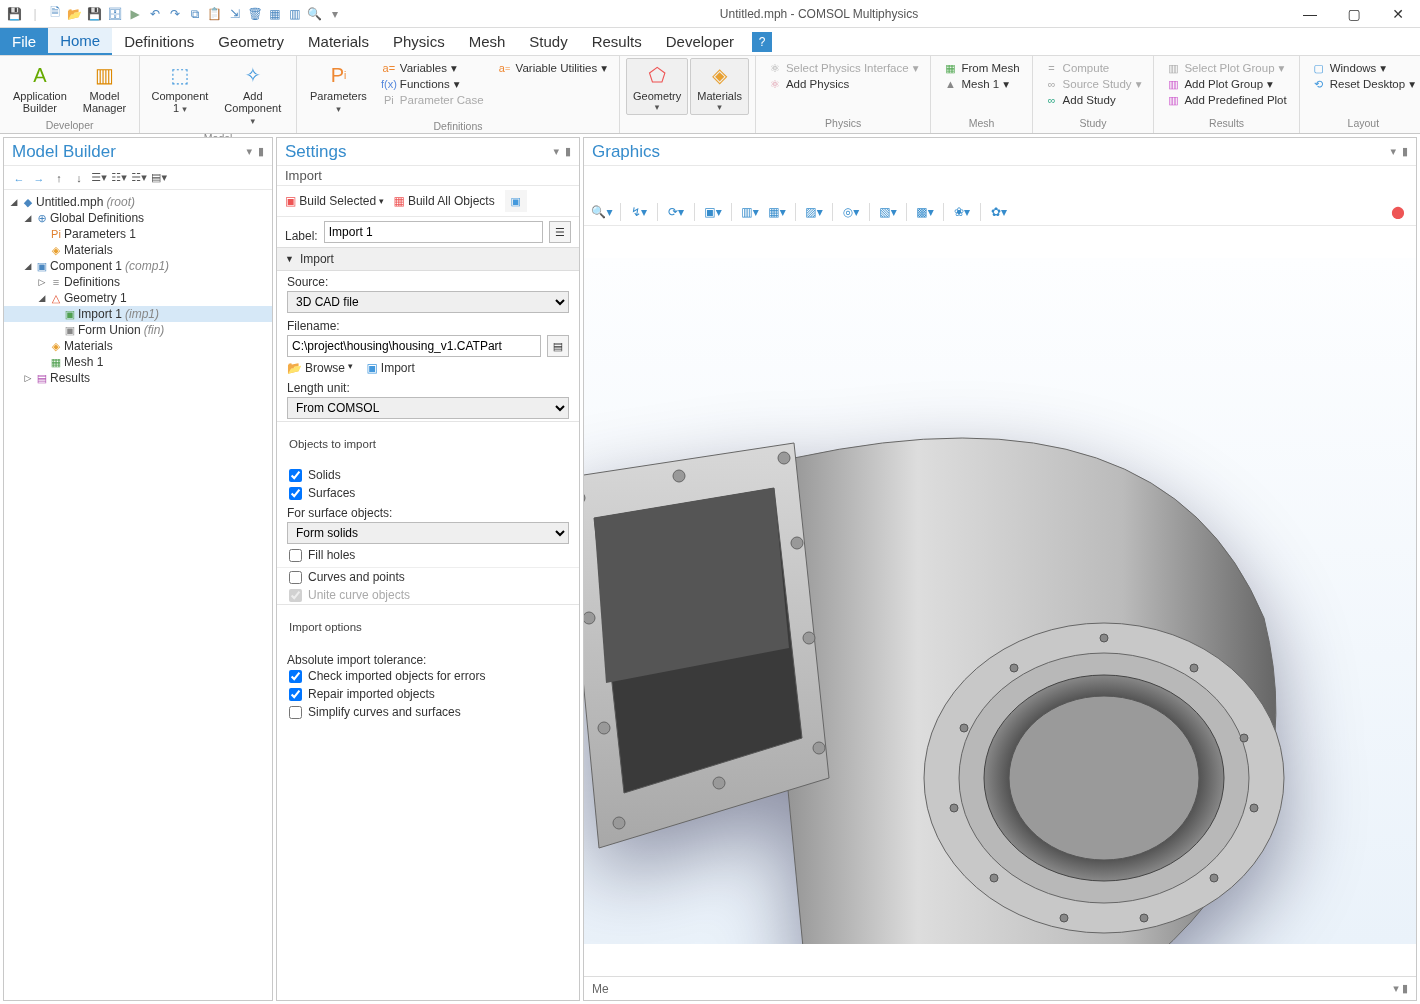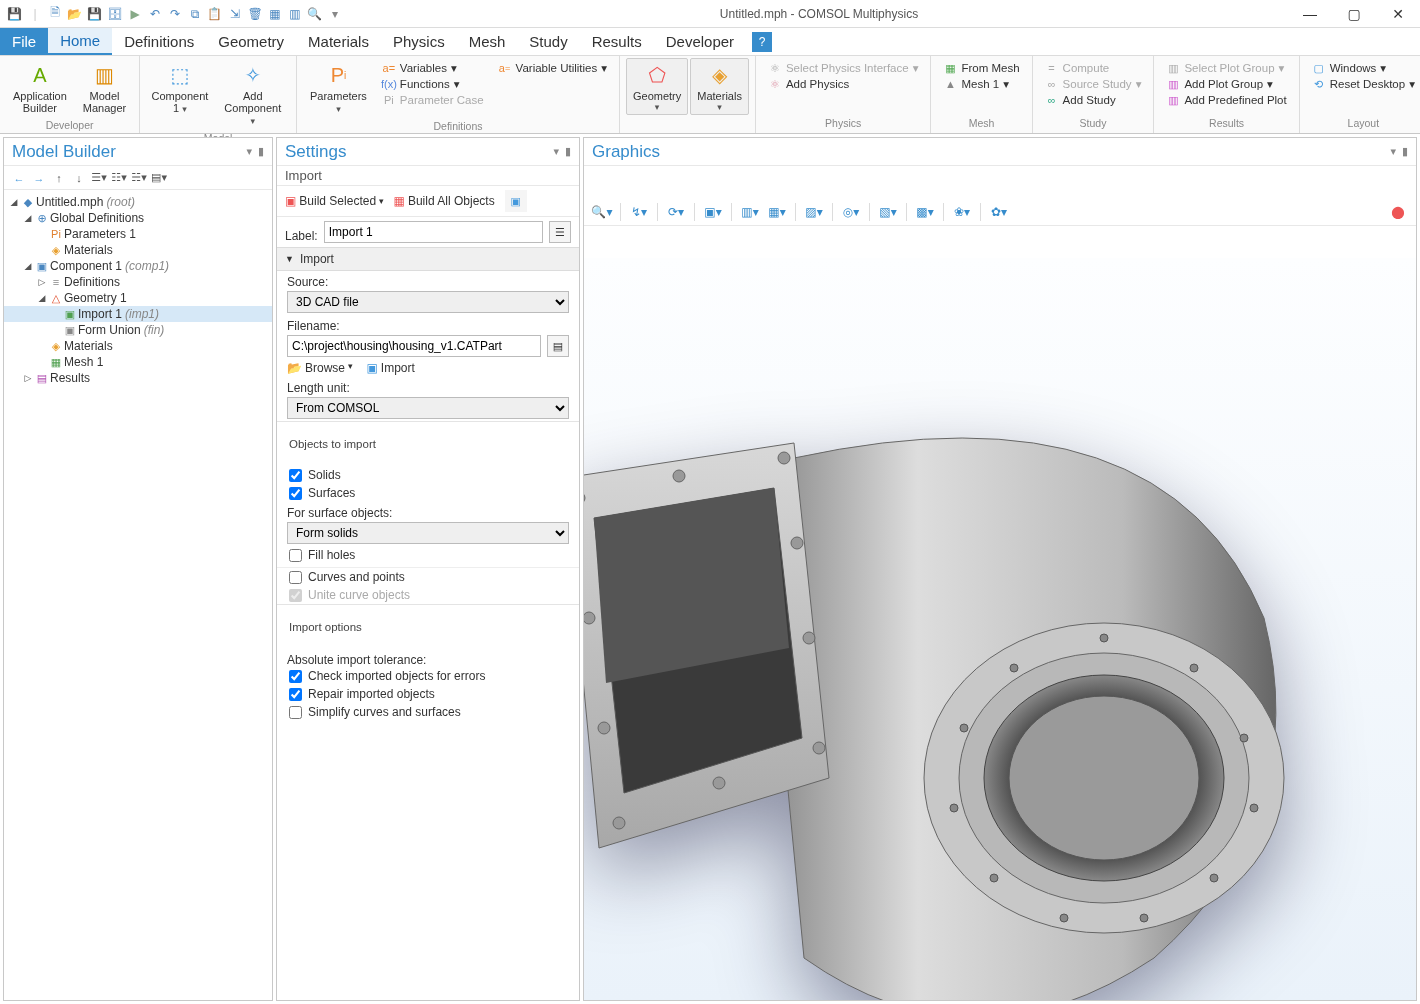--- a/index.html
+++ b/index.html
@@ -568,15 +568,19 @@
               <circle cx="275" cy="250" r="6"></circle>
               <circle cx="285" cy="360" r="6"></circle>
             <circle cx="185" cy="395" r="6"></circle>
               <circle cx="85" cy="435" r="6"></circle>
             <circle cx="70" cy="340" r="6"></circle>
               <circle cx="55" cy="230" r="6"></circle>
           </g>
         </g>
       </svg>
     </div>
+    <div class="msg-bar">
+      <span>Me</span>
+      <div class="ctl"><span>▾</span> <span>▮</span></div>
+    </div>
   </div>
 
 </div>
 
 </body></html>

